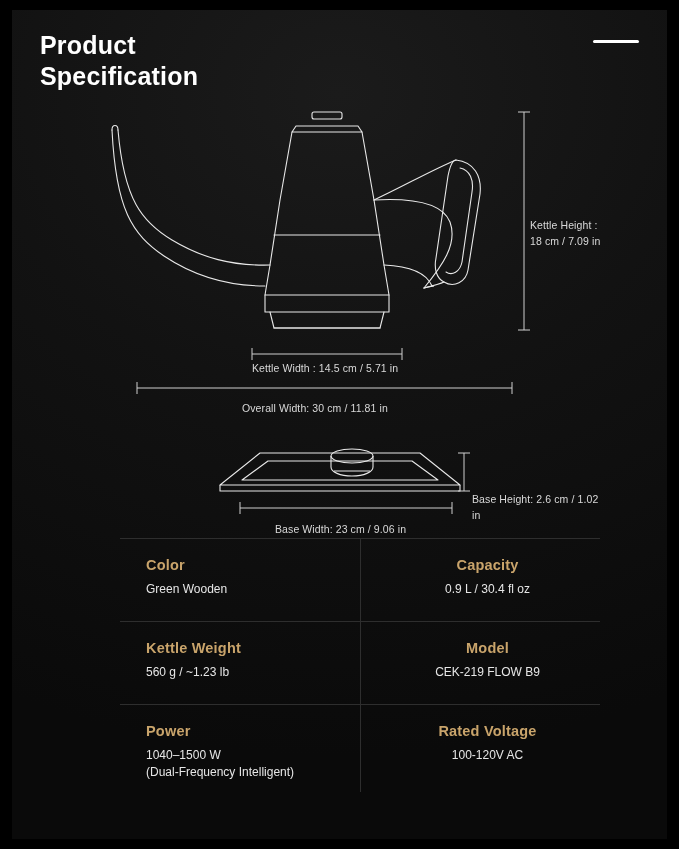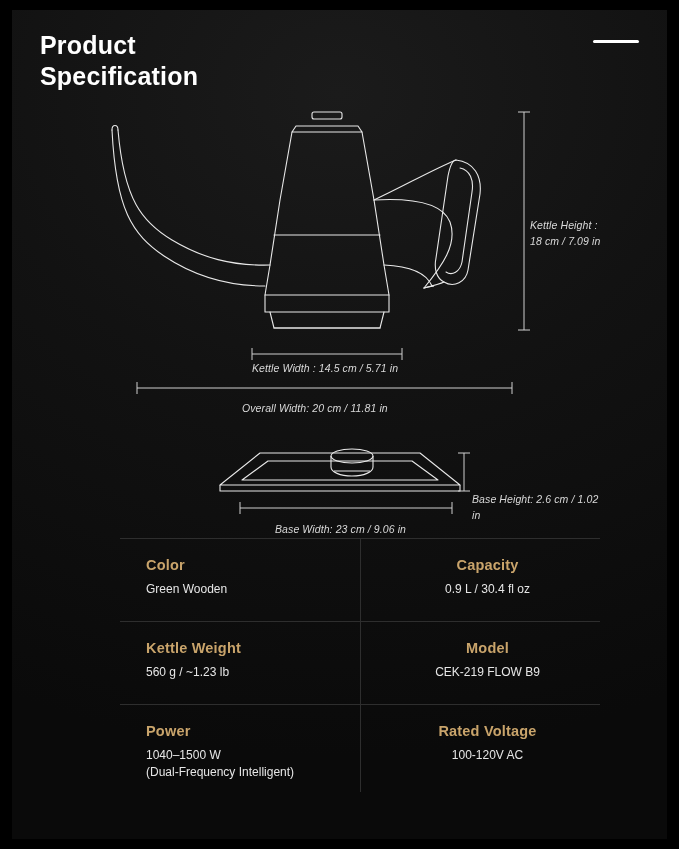--- a/index.html
+++ b/index.html
@@ -50,21 +50,20 @@
     border-radius: 2px;
   }
 
   
   .diagram {
     position: absolute;
     left: 0;
     top: 80px;
     width: 595px;
     height: 450px;
-    font-style: italic;
   }
   .diagram svg { display: block; }
 
   .dimlabel {
     position: absolute;
     color: #d9d9d9;
     font-size: 10.5px;
     line-height: 1.5;
     letter-spacing: 0.1px;
     white-space: pre-line;
@@ -193,21 +192,21 @@
         <g stroke="#cfcfcf" stroke-width="1">
           <line x1="228" y1="418" x2="440" y2="418"></line>
           <line x1="228" y1="412" x2="228" y2="424"></line>
           <line x1="440" y1="412" x2="440" y2="424"></line>
         </g>
       </svg>
 
       <div class="dimlabel lbl-kettle-height">Kettle Height :
 18 cm / 7.09 in</div>
       <div class="dimlabel lbl-kettle-width">Kettle Width : 14.5 cm / 5.71 in</div>
-      <div class="dimlabel lbl-overall-width">Overall Width: 20 cm / 11.81 in</div>
+      <div class="dimlabel lbl-overall-width">Overall Width: 30 cm / 11.81 in</div>
       <div class="dimlabel lbl-base-height">Base Height: 2.6 cm / 1.02 in</div>
       <div class="dimlabel lbl-base-width">Base Width: 23 cm / 9.06 in</div>
     </div>
 
     <div class="specs">
 
       <div class="spec-row">
         <div class="spec-cell">
           <div class="spec-label">Color</div>
           <div class="spec-value">Green Wooden</div>

